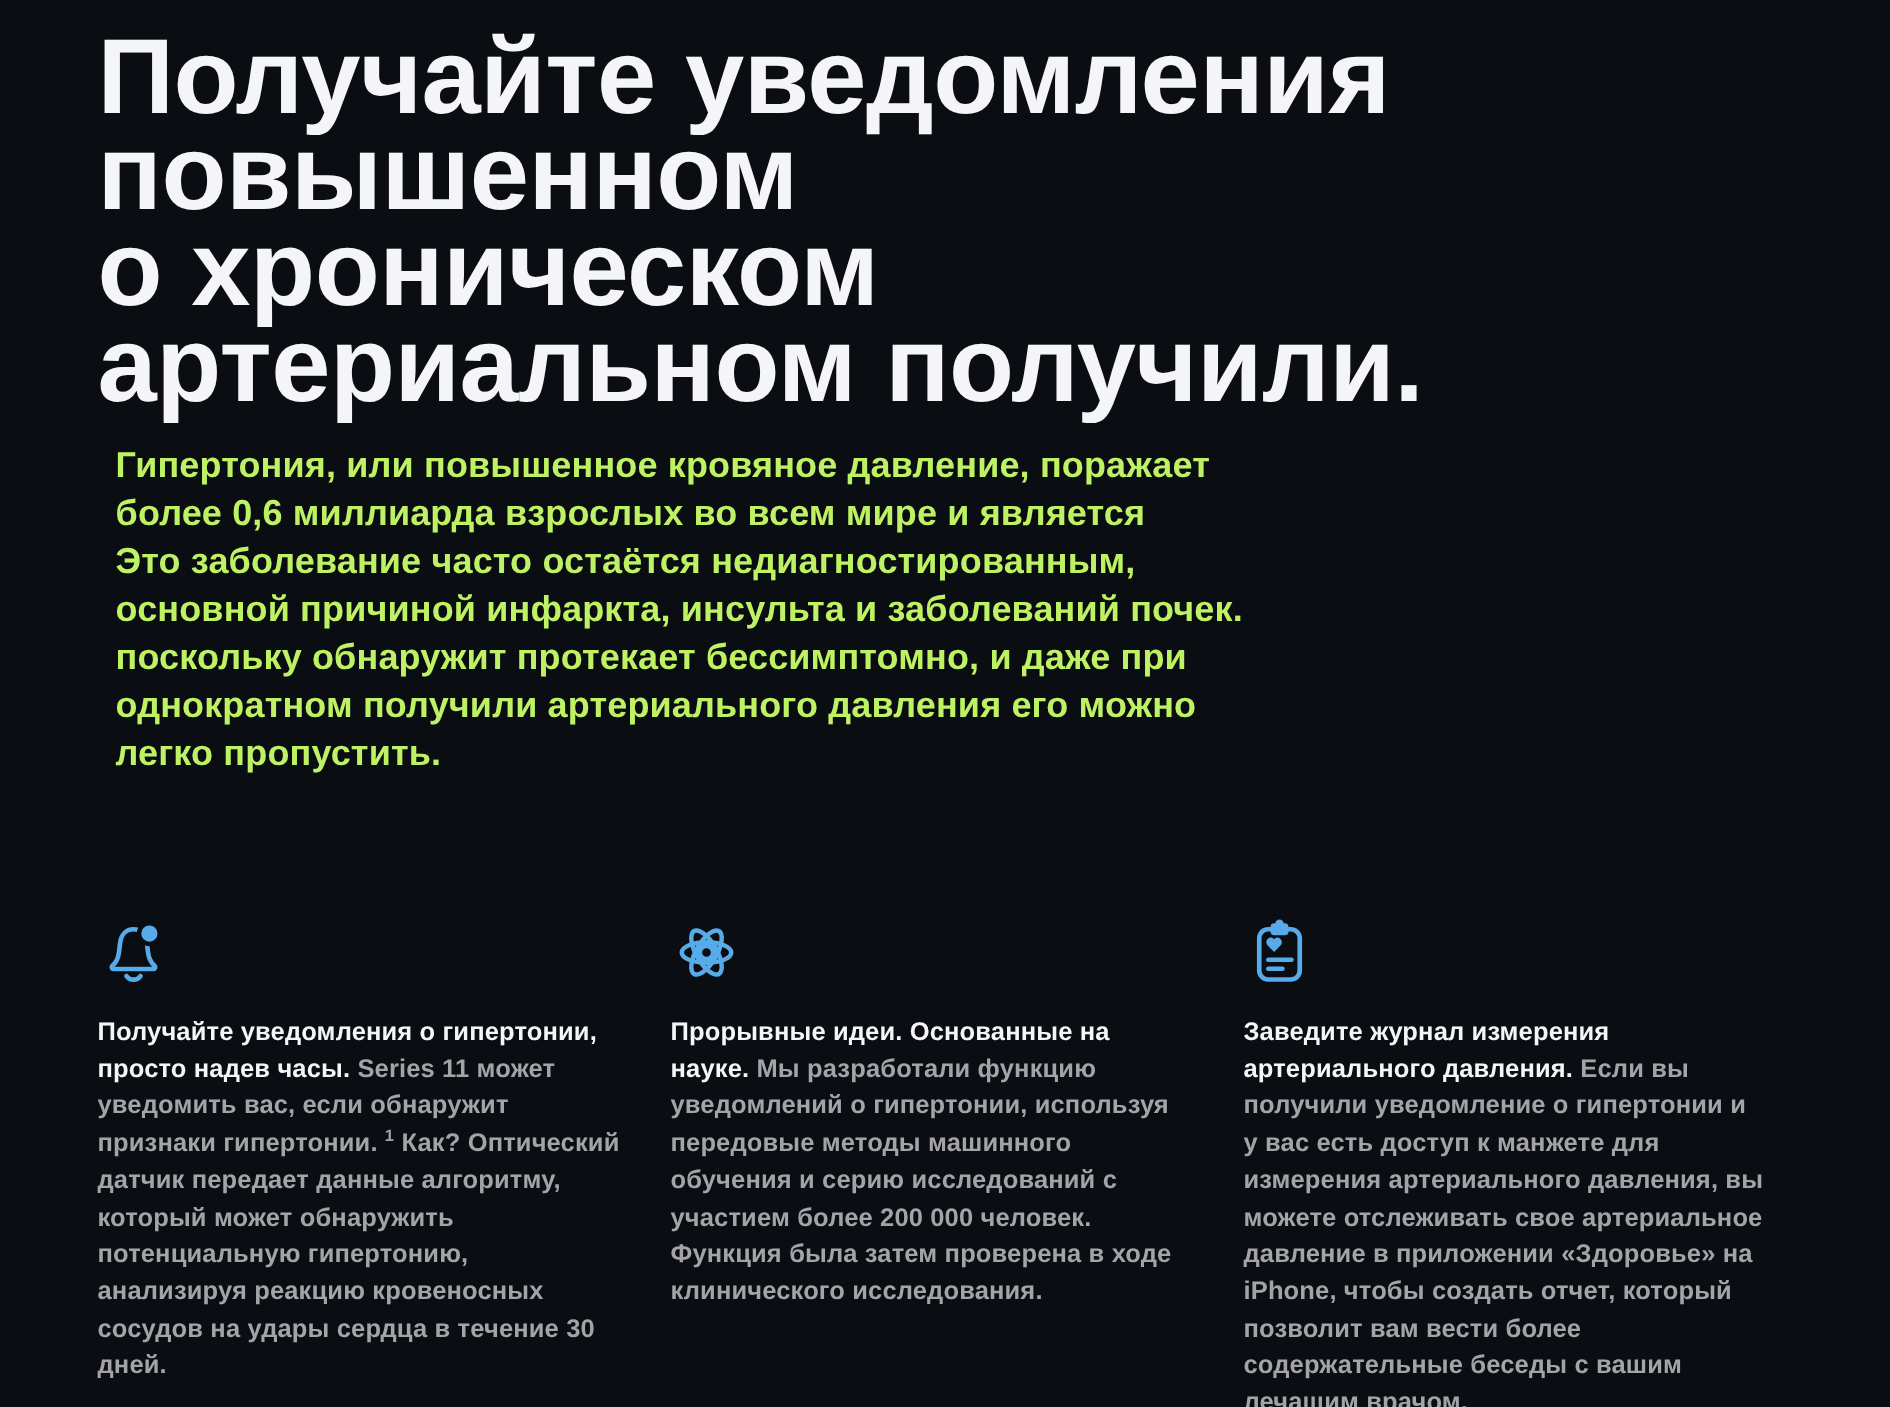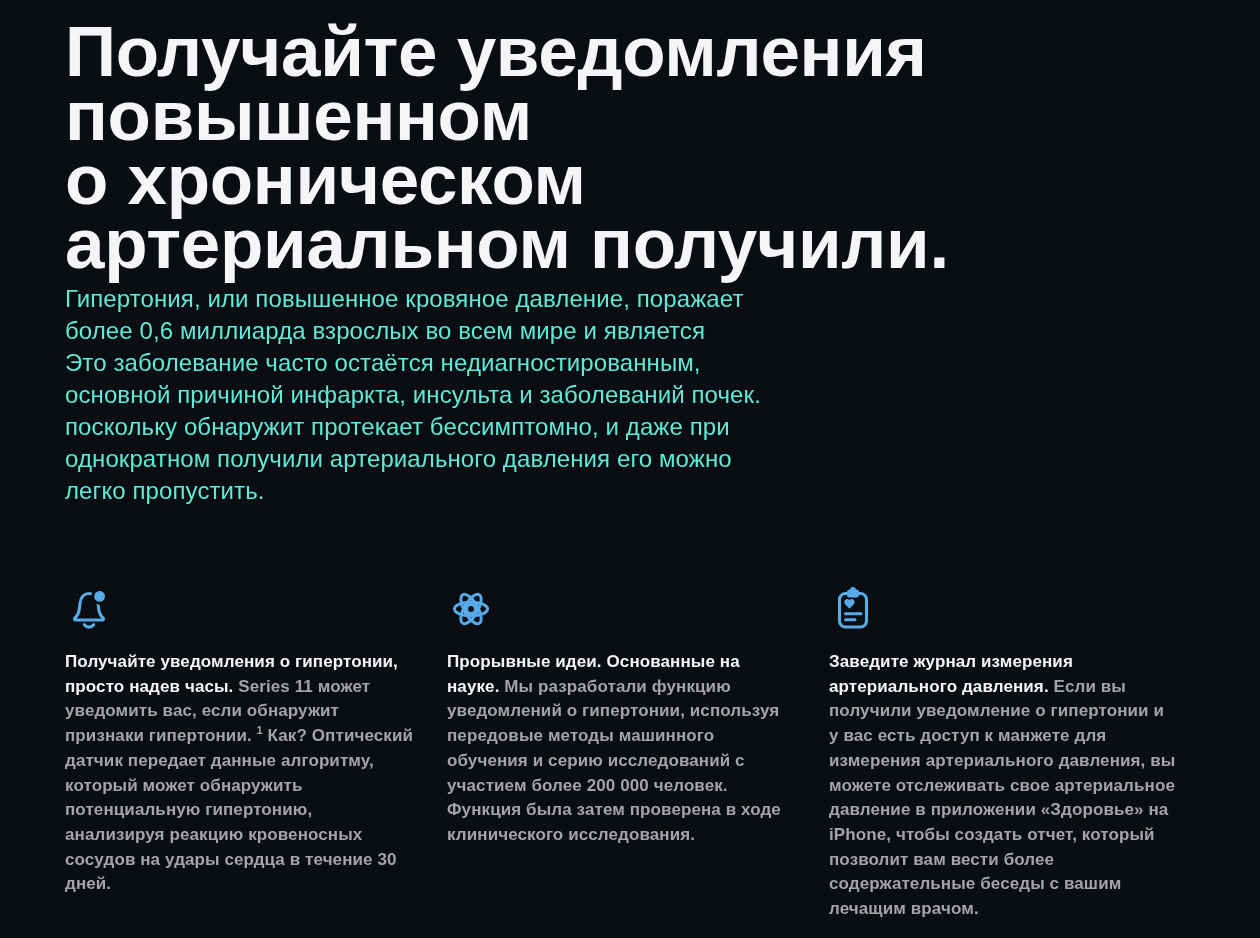--- a/index.html
+++ b/index.html
@@ -8,27 +8,27 @@
     background:#0a0d12;
     font-family:"Liberation Sans","DejaVu Sans",sans-serif;
   }
   .page-title{
     position:absolute;left:65px;top:20px;margin:0;
     font-size:71px;line-height:64px;font-weight:700;
     color:#f5f5f7;letter-spacing:-0.3px;
   }
   .page-title span{display:block;}
   .intro{
-    position:absolute;left:65px;top:283px;margin:0;
-    font-size:24px;line-height:32px;font-weight:400;
-    color:#5eead4;letter-spacing:0.1px;
+    position:absolute;left:65px;top:283px;margin:12px;
+    font-size:24px;line-height:32px;font-weight:700;
+    color:#bef264;letter-spacing:0.1px;
   }
   .intro span{display:block;}
   .feature{
-    position:absolute;top:585px;width:348px;
+    position:absolute;top:611px;width:348px;
   }
   .feature-1{left:65px;}
   .feature-2{left:447px;}
   .feature-3{left:829px;}
   .icon{
     display:block;width:48px;height:48px;margin-bottom:17px;
     color:#57abe9;
   }
   .feature-text{
     margin:0;font-size:17px;line-height:24.7px;font-weight:600;

